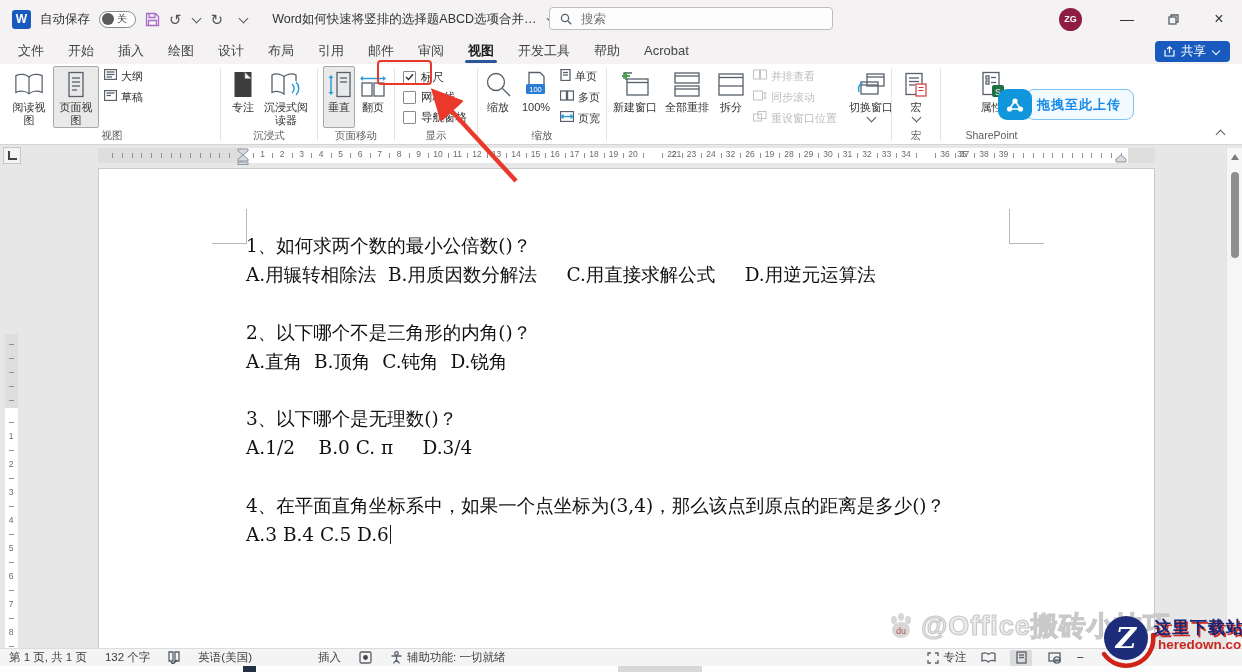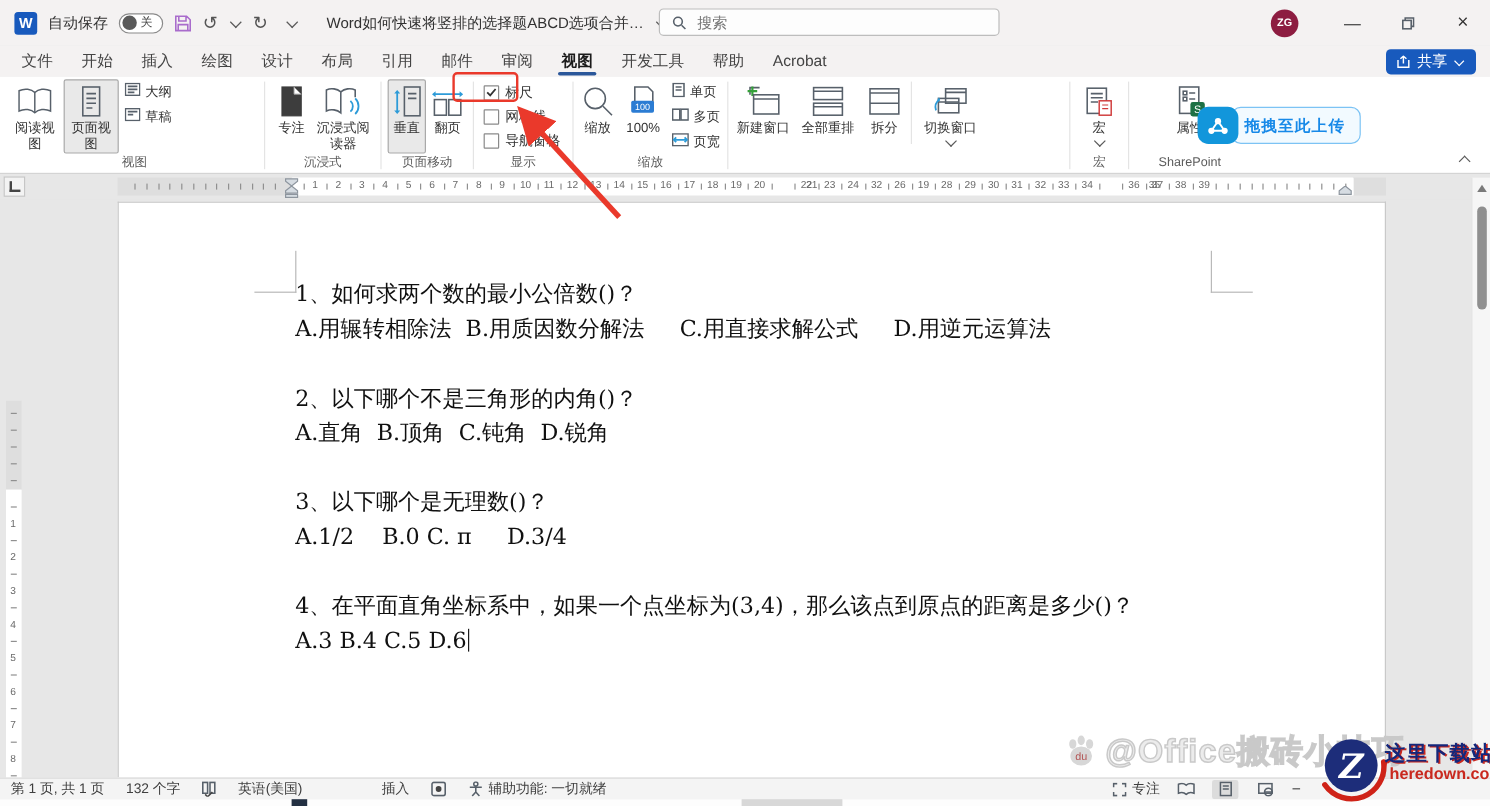--- a/index.html
+++ b/index.html
@@ -409,20 +409,43 @@
         </div>
         <div class="bigbtn" style="width:32px;">
           <span class="bicon">
             <svg width="28" height="28" viewBox="0 0 28 28">
                 <rect x="2" y="3" width="24" height="21" class="ic"></rect>
                 <line x1="2" y1="6.5" x2="26" y2="6.5" class="ic" stroke-width="2.2"></line>
                 <line x1="2" y1="15" x2="26" y2="15" class="ic" stroke-width="2.2"></line>
               </svg>
           </span>
           <span>拆分</span>
+        </div>
+        <div class="smcol" style="width:110px;">
+          <div class="smrow gray">
+            <svg width="14" height="11" viewBox="0 0 14 11">
+                <rect x="0.5" y="1" width="6" height="9" stroke="#c2c2c2" fill="none"></rect>
+                <rect x="7.5" y="1" width="6" height="9" stroke="#c2c2c2" fill="none"></rect>
+              </svg>
+            <span>并排查看</span>
+          </div>
+          <div class="smrow gray">
+            <svg width="14" height="11" viewBox="0 0 14 11">
+                <rect x="0.5" y="1" width="9" height="9" stroke="#c2c2c2" fill="none"></rect>
+                <path d="M12,2 v7 M10.5,3.5 l1.5,-1.5 1.5,1.5 M10.5,7.5 l1.5,1.5 1.5,-1.5" stroke="#c2c2c2" fill="none"></path>
+              </svg>
+            <span>同步滚动</span>
+          </div>
+          <div class="smrow gray">
+            <svg width="14" height="11" viewBox="0 0 14 11">
+                <rect x="0.5" y="3" width="8" height="7" stroke="#c2c2c2" fill="none"></rect>
+                <rect x="5" y="0.5" width="8" height="7" stroke="#c2c2c2" fill="none"></rect>
+              </svg>
+            <span>重设窗口位置</span>
+          </div>
         </div>
         <div class="rdiv" style="height:52px;"></div>
         <div class="bigbtn" style="width:52px;">
           <span class="bicon">
             <svg width="30" height="26" viewBox="0 0 30 26">
                 <rect x="11" y="2" width="17" height="12" class="ic"></rect>
                 <line x1="11" y1="5" x2="28" y2="5" class="ic" stroke-width="2"></line>
                 <rect x="5" y="10" width="17" height="12" fill="#fff" class="ic"></rect>
                 <line x1="5" y1="13" x2="22" y2="13" class="ic" stroke-width="2"></line>
                 <path d="M3,20 a8,8 0 0 1 3,-9" class="icb"></path>

